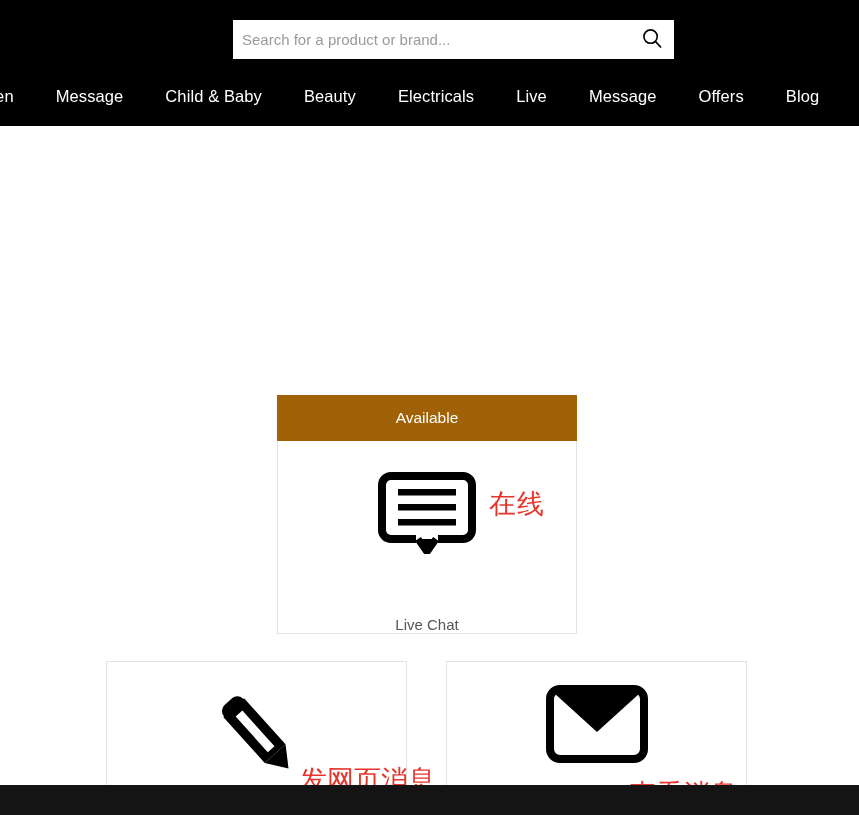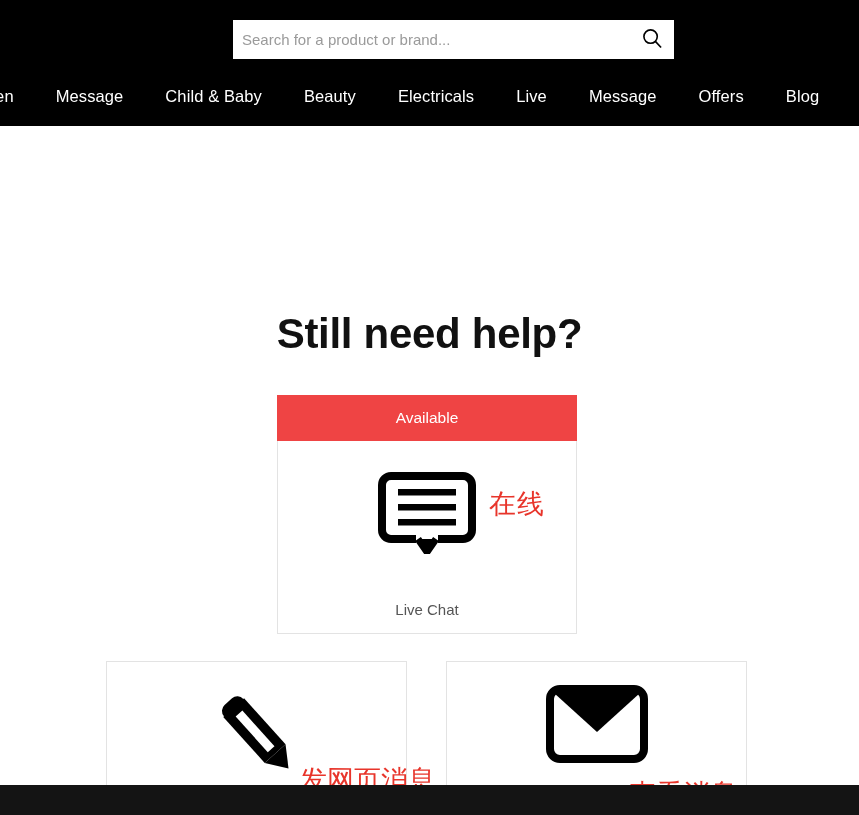--- a/index.html
+++ b/index.html
@@ -117,38 +117,39 @@
     border: 1px solid #e3e3e3;
     border-top: none;
     box-sizing: border-box;
   }
   .avail-banner {
     position: absolute;
     left: 277px;
     top: 269px;
     width: 300px;
     height: 46px;
-    background: #ef4444;
+    background: #a16207;
     color: #ffffff;
     font-size: 15.5px;
     display: flex;
     align-items: center;
     justify-content: center;
     box-sizing: border-box;
     cursor: pointer;
   }
   .livechat-body {
     position: absolute;
     left: 0;
     top: 46px;
     width: 100%;
     height: 192px;
     display: flex;
     flex-direction: column;
     align-items: center;
+    justify-content: space-between;
   }
   .chat-icon-row {
     position: relative;
     margin-top: 31px;
     width: 100%;
     display: flex;
     justify-content: center;
   }
   .card-label {
     font-size: 15px;
@@ -261,21 +262,20 @@
     <div class="nav-item">Electricals</div>
     <div class="nav-item">Live</div>
     <div class="nav-item">Message</div>
     <div class="nav-item">Offers</div>
     <div class="nav-item">Blog</div>
   </nav>
 </div>
 
 <div class="main">
 
-  <div class="page-title">Still need help?</div>
 
   <div class="livechat-card">
     <div class="livechat-body">
       <div class="chat-icon-row">
         <span>
           <svg width="98" height="82" viewBox="0 0 98 82">
             <rect x="4" y="4" width="90" height="63" rx="9" ry="9" fill="#ffffff" stroke="#000000" stroke-width="8"></rect>
             <path d="M40 66 L49 80 L58 66 Z" fill="#000000"></path>
             <rect x="38" y="63" width="22" height="8" fill="#ffffff"></rect>
             <path d="M40 67 L49 80 L58 67" fill="#000000" stroke="#000000" stroke-width="7" stroke-linejoin="round"></path>

